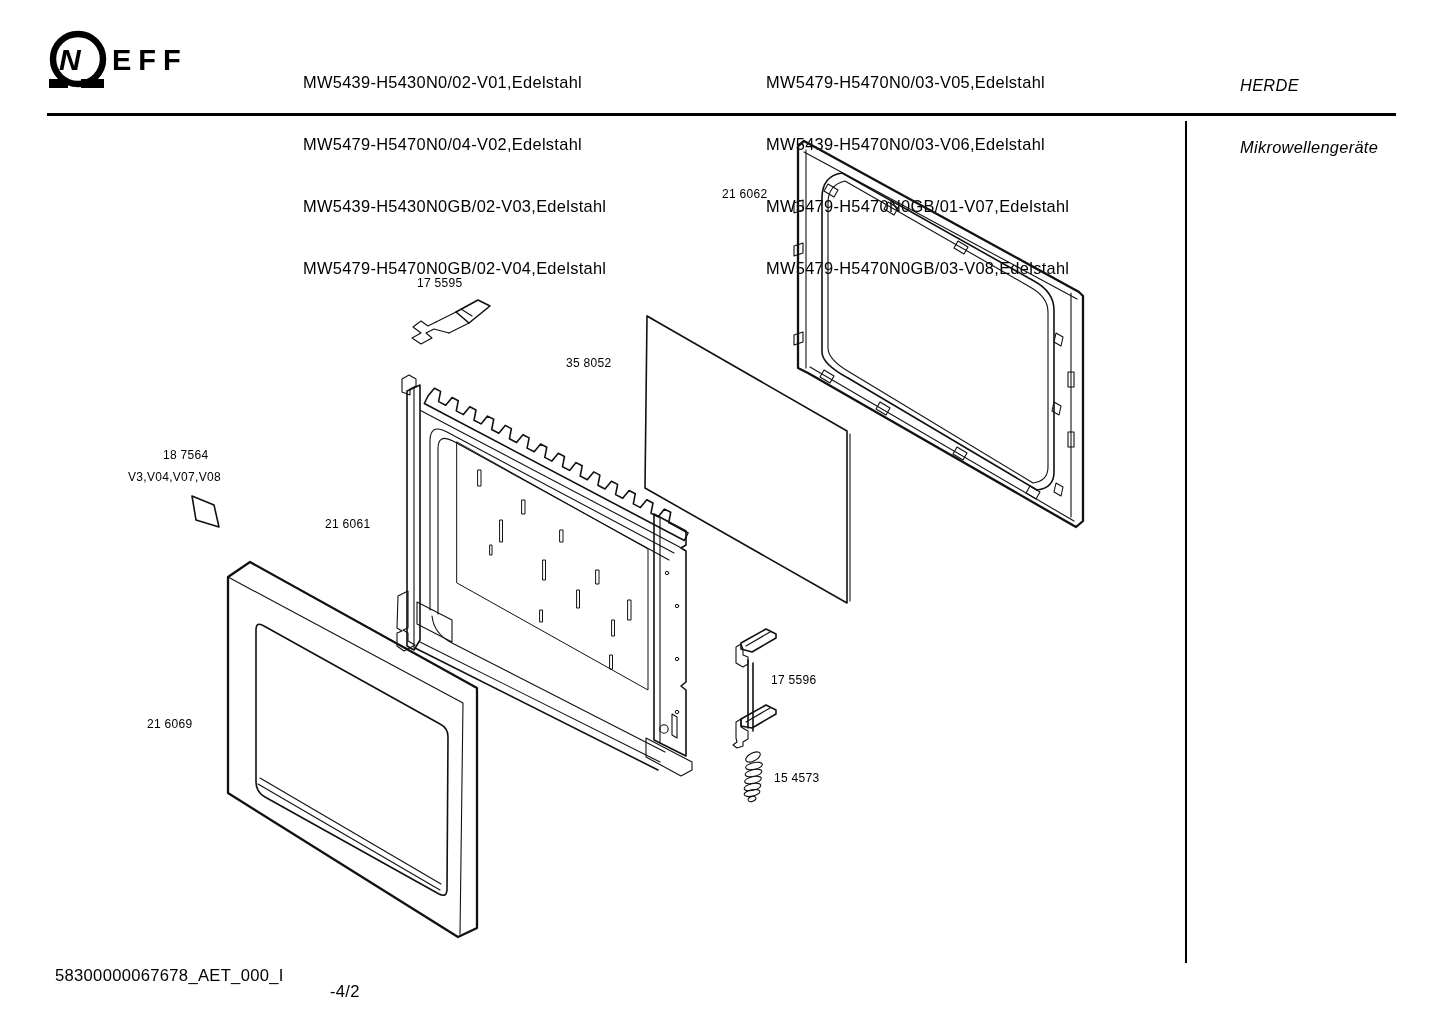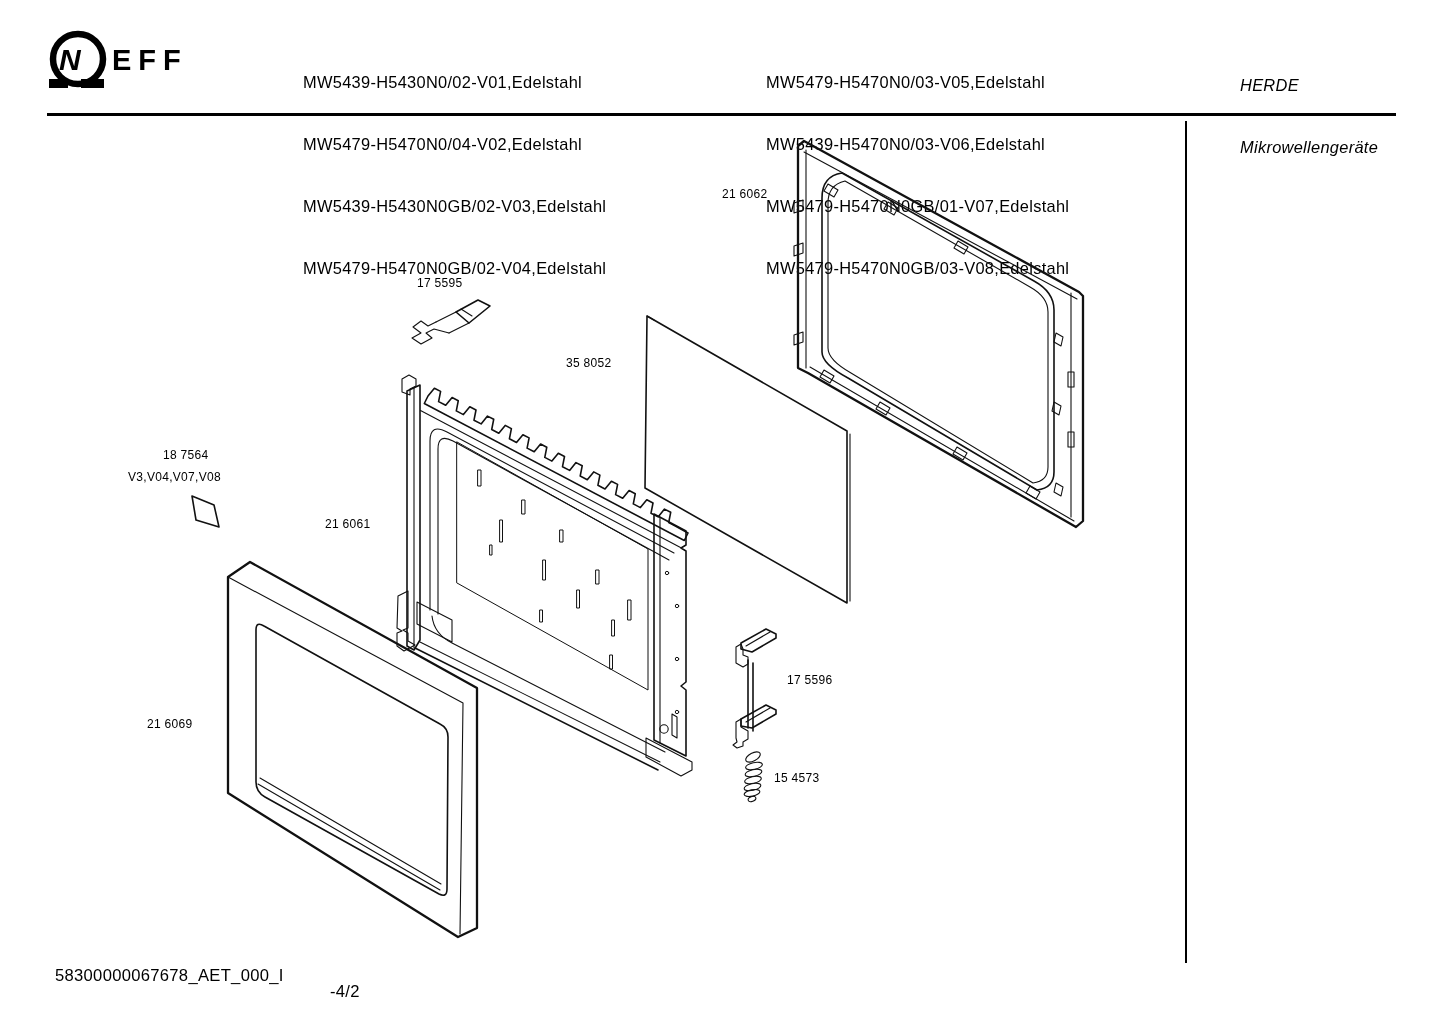--- a/index.html
+++ b/index.html
@@ -191,21 +191,21 @@
     </g>
   </svg>
 
   <div class="plabel" style="left:722px;top:187px;">21 6062</div>
   <div class="plabel" style="left:385px;top:276px;margin-left:32px;">17 5595</div>
   <div class="plabel" style="left:566px;top:320px;margin-top:36px;">35 8052</div>
   <div class="plabel" style="left:325px;top:481px;margin-top:36px;">21 6061</div>
   <div class="plabel" style="left:129px;top:448px;margin-left:34px;">18 7564</div>
   <div class="plabel" style="left:128px;top:470px;">V3,V04,V07,V08</div>
   <div class="plabel" style="left:147px;top:717px;">21 6069</div>
-  <div class="plabel" style="left:787px;top:673px;">17 5596</div>
+  <div class="plabel" style="left:771px;top:673px;">17 5596</div>
   <div class="plabel" style="left:774px;top:771px;">15 4573</div>
 
   <div class="footer">
     <span>58300000067678_AET_000_I</span>
     <span class="pg">-4/2</span>
   </div>
 
 </div>
 
 </body></html>

